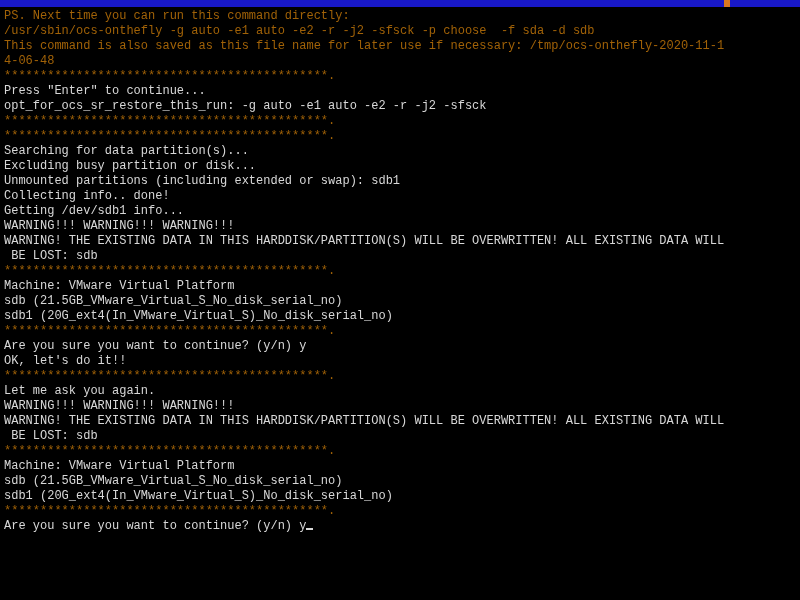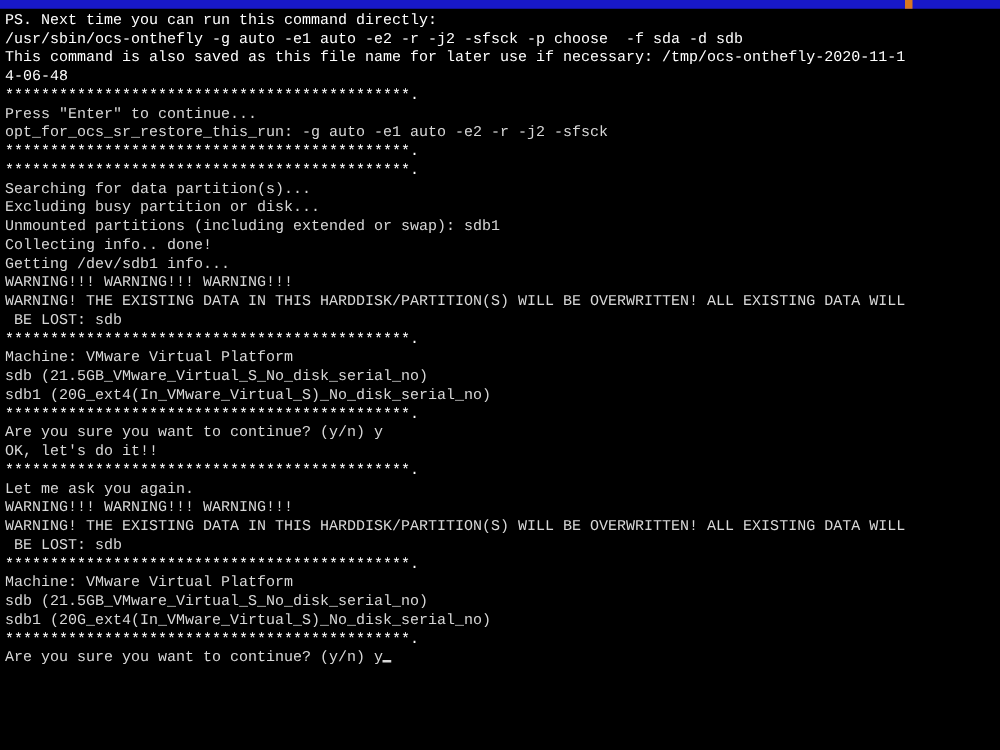--- a/index.html
+++ b/index.html
@@ -25,21 +25,21 @@
       top: 0;
       width: 6px;
       height: 7px;
       background: #d87820;
     }
     .terminal {
       padding: 2px 4px;
       white-space: pre;
       font-family: 'Courier New', monospace;
     }
-    .yellow { color: #ffffff; }
+    .yellow { color: #a16207; }
     .white { color: #d8d8d8; }
     .cursor {
       display: inline-block;
       width: 7px;
       height: 2px;
       background: #d8d8d8;
       vertical-align: baseline;
       margin-bottom: -1px;
     }
   </style>

